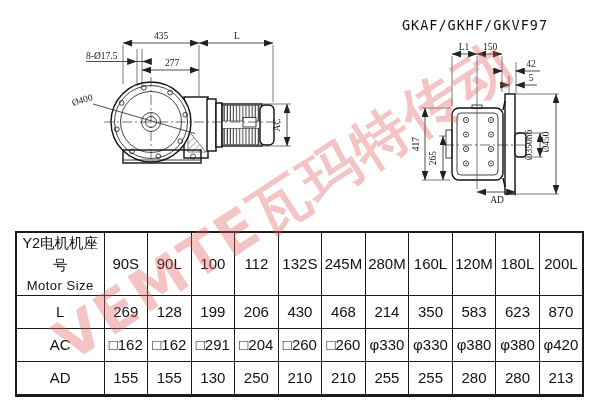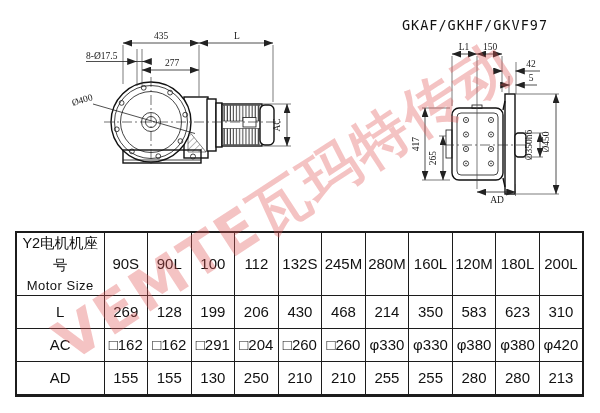--- a/index.html
+++ b/index.html
@@ -246,21 +246,21 @@
         <td>269</td>
         <td>128</td>
         <td>199</td>
         <td>206</td>
         <td>430</td>
         <td>468</td>
         <td>214</td>
         <td>350</td>
         <td>583</td>
         <td>623</td>
-        <td>310</td>
+        <td>870</td>
       </tr>
       <tr>
         <td>AC</td>
         <td>□162</td>
         <td>□162</td>
         <td>□291</td>
         <td>□204</td>
         <td>□260</td>
         <td>□260</td>
         <td>φ330</td>

